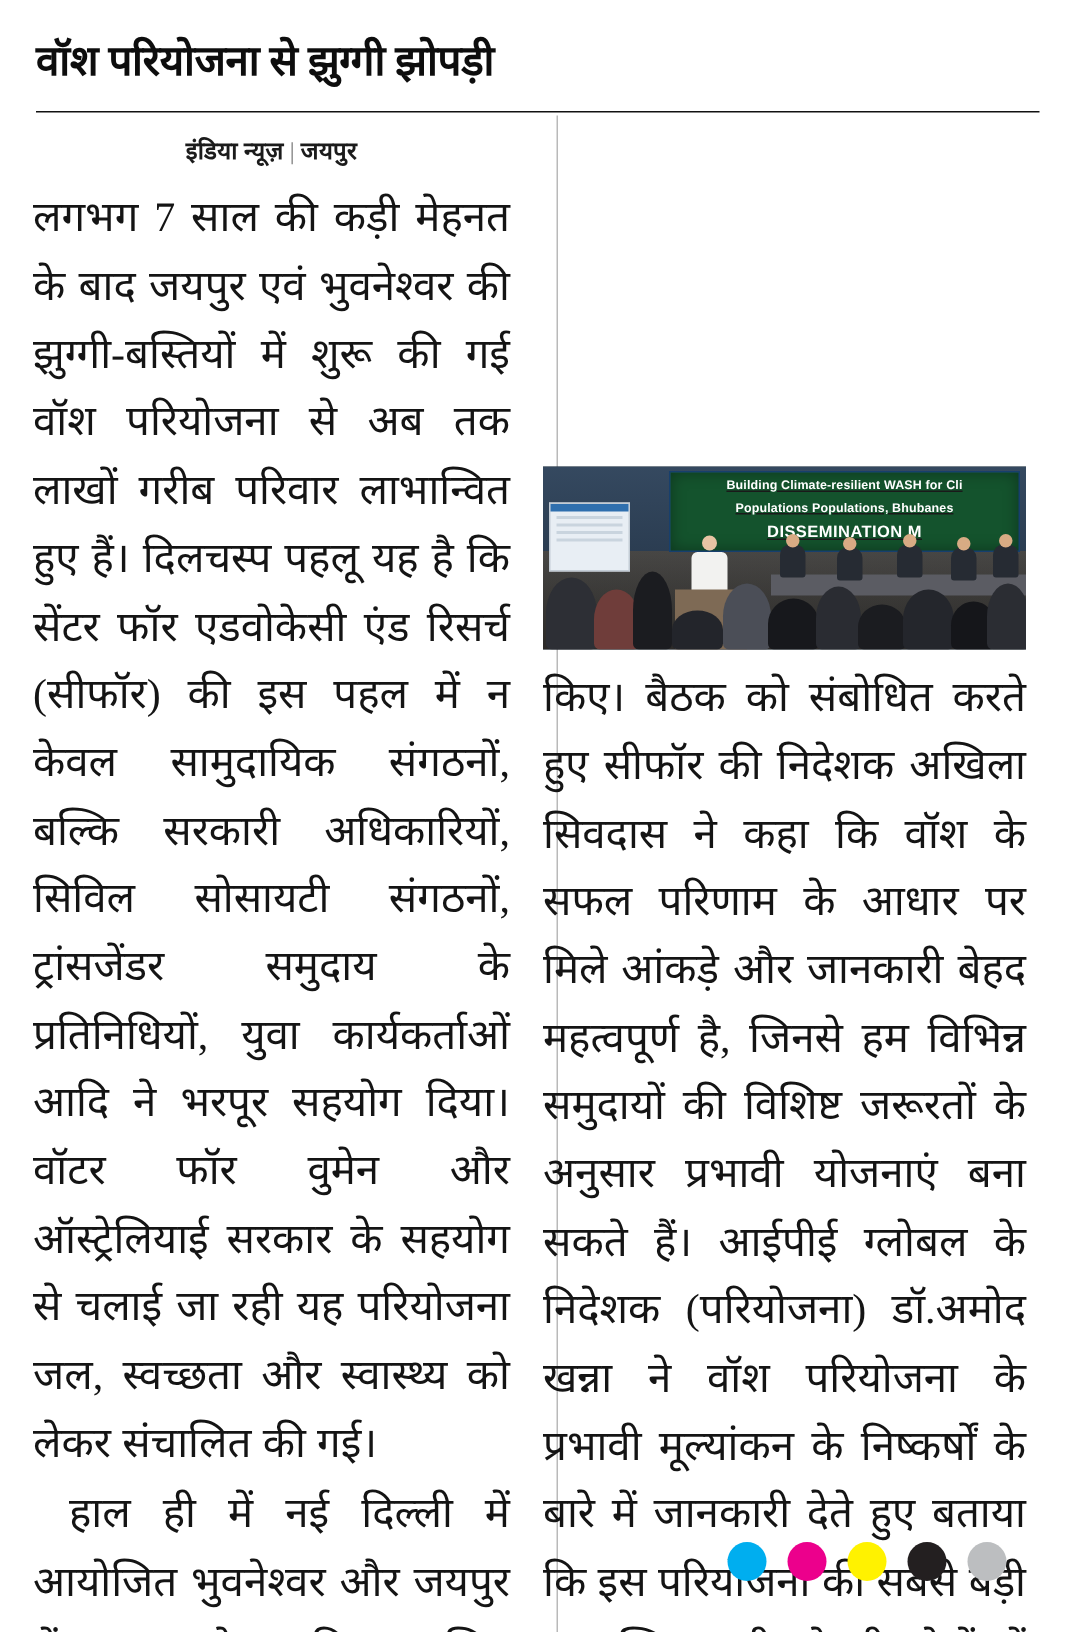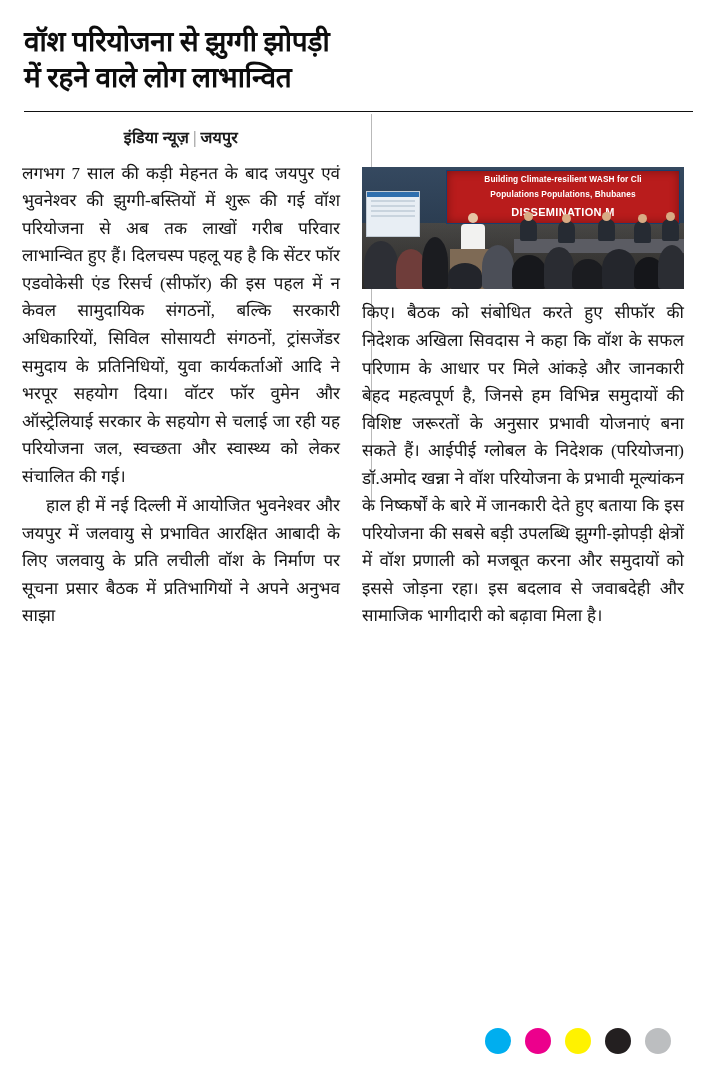--- a/index.html
+++ b/index.html
@@ -65,21 +65,21 @@
     color: #1b1b1b;
     padding: 14px 0 12px 0;
     letter-spacing: 0.2px;
   }
   .byline .sep {
     color: #777;
     font-weight: normal;
     padding: 0 4px;
   }
   .ptext {
-    font-size: 17px;
+    font-size: 28px;
     line-height: 1.62;
     text-align: justify;
     text-justify: inter-word;
     color: #141414;
     margin: 0;
     word-spacing: 0.5px;
   }
   .ptext + .ptext { margin-top: 2px; }
   .indent { text-indent: 24px; }
   
@@ -96,23 +96,24 @@
     inset: 0;
     background:
       linear-gradient(180deg, rgba(255,255,255,0.05) 0%, rgba(0,0,0,0.25) 100%),
       linear-gradient(180deg, #2a3f57 0%, #2a3f57 46%, #4b4a48 46%, #3a3835 100%);
   }
   
   .screen {
     position: absolute;
     left: 84px; top: 3px;
     width: 232px; height: 52px;
-    background: #b91c1c;
+    background: #14532d;
     border: 1px solid #173f6d;
     box-shadow: inset 0 0 10px rgba(0,0,0,0.35);
+    text-decoration: underline;
   }
   .screen .stxt {
     color: #ffffff;
     font-family: "Liberation Sans", sans-serif;
     font-size: 8.3px;
     font-weight: bold;
     line-height: 1.42;
     text-align: center;
     padding: 3px 4px 0 4px;
     letter-spacing: 0.1px;
@@ -191,21 +192,20 @@
     width: 26px; height: 26px; border-radius: 50%;
   }
 </style>
 </head>
 <body>
 
 <div class="page">
 
   <h1 class="headline">
     <span>वॉश परियोजना से झुग्गी झोपड़ी</span>
-    <span class="l2">में रहने वाले लोग लाभान्वित</span>
   </h1>
 
   <div class="rule"></div>
 
   <div class="body-area">
 
     <div class="divider"></div>
 
     <div class="col left">
       <div class="byline">

